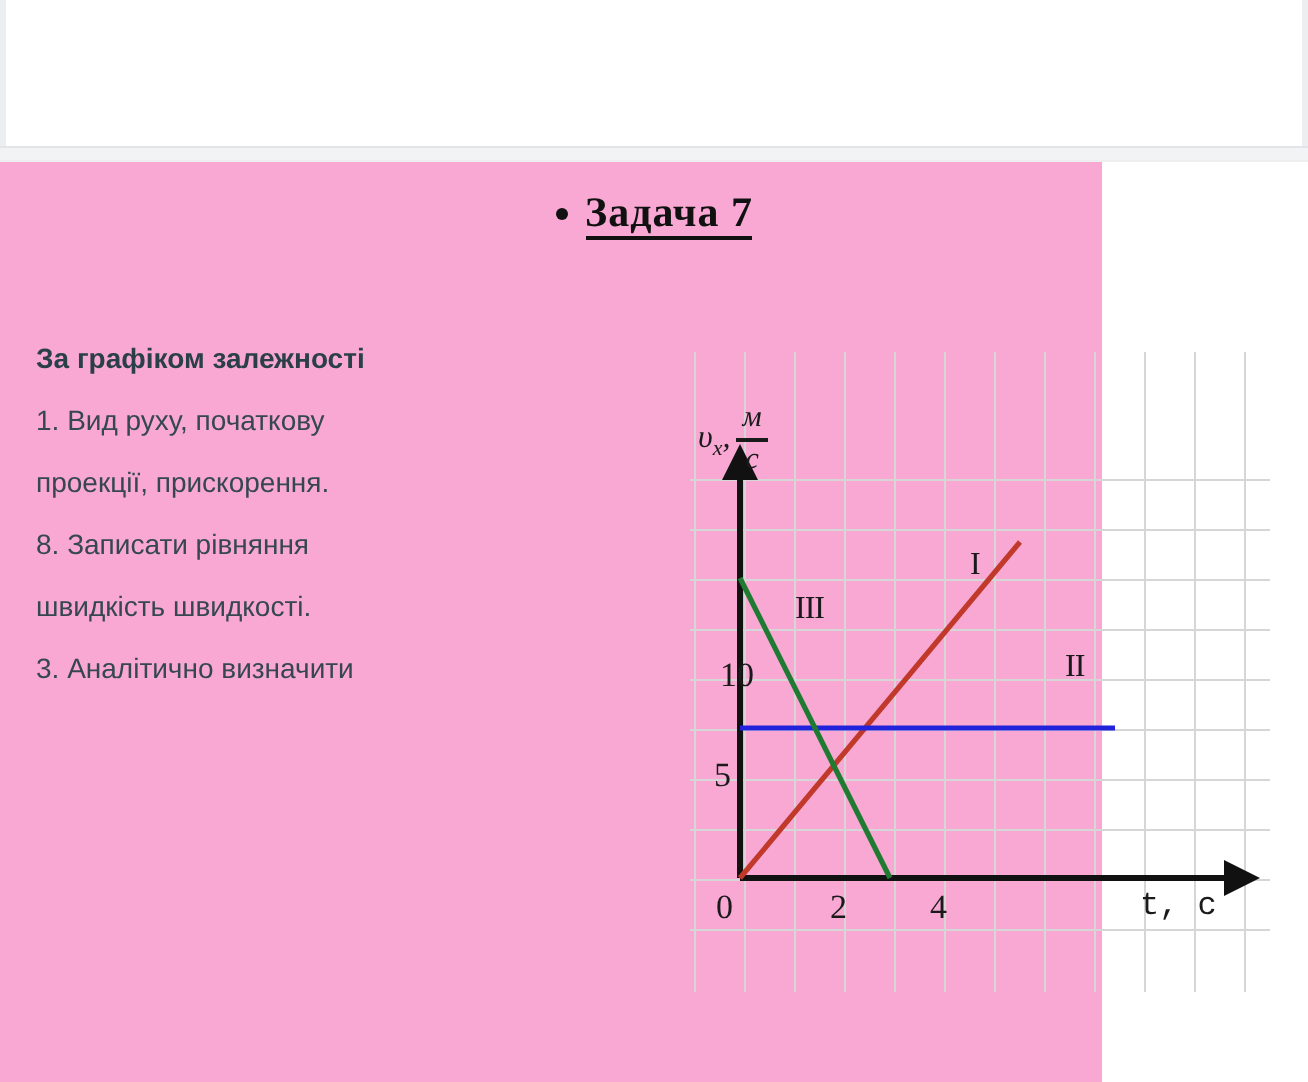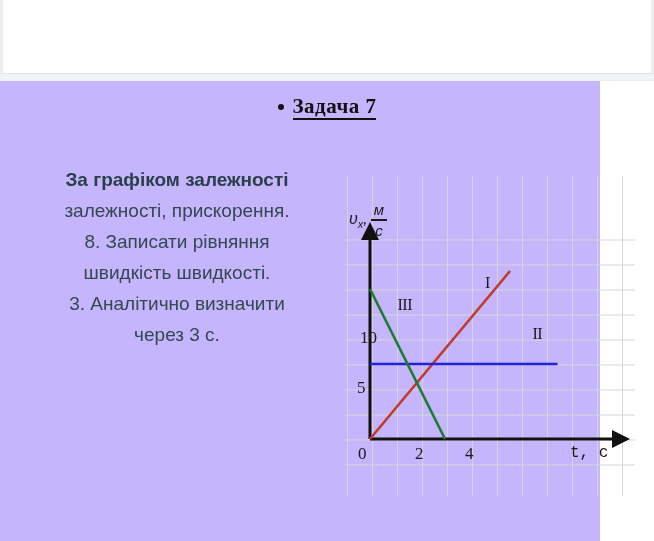--- a/index.html
+++ b/index.html
@@ -37,23 +37,23 @@
     left: 0; top: 73px;
     width: 654px; height: 8px;
     background: #f2f3f5;
     border-top: 1px solid #e2e4e7;
     border-bottom: 1px solid #eceef0;
     box-sizing: border-box;
   }
   .content {
     position: absolute;
     left: 0; top: 81px;
-    width: 600px;
+    width: 551px;
     height: 460px;
-    background: #c4b5fd;
+    background: #f9a8d4;
   }
 
   
   .heading-row {
     position: absolute;
     left: 0; top: 14px;
     width: 654px;
     text-align: center;
   }
   .heading-bullet {
@@ -78,25 +78,24 @@
   }
 
   
   .text-col {
     position: absolute;
     left: 18px;
     top: 83px;
     width: 318px;
   }
   .tline {
-    font-size: 19px;
+    font-size: 14px;
     line-height: 31px;
     color: #36474f;
     white-space: nowrap;
-    text-align: center;
   }
   .tline.bold {
     font-weight: bold;
     color: #2b3f4a;
   }
 
   
   .graph {
     position: absolute;
     left: 345px;
@@ -124,21 +123,21 @@
     position: absolute;
     font-family: "Liberation Serif", serif;
     font-size: 16px;
     color: #1a1a1a;
     letter-spacing: -0.5px;
   }
   .vlabel {
     position: absolute;
     left: 4px;
     top: 26px;
-    font-family: Liberation Sans, sans-serif;
+    font-family: Liberation Serif, serif;
     font-style: italic;
     font-size: 16px;
     color: #1a1a1a;
     white-space: nowrap;
   }
   .vlabel .sub {
     font-size: 11px;
     vertical-align: sub;
   }
   .frac {
@@ -175,25 +174,25 @@
   <div class="top-divider"></div>
 
   <div class="content">
 
     <div class="heading-row">
       <span class="heading-bullet"></span><span class="heading-text">Задача 7</span>
     </div>
 
     <div class="text-col">
       <div class="tline bold">За графіком залежності</div>
-      <div class="tline">залежності, прискорення.</div>
+      <div class="tline">1. Вид руху, початкову</div>
+      <div class="tline">проекції, прискорення.</div>
       <div class="tline">8. Записати рівняння</div>
       <div class="tline">швидкість швидкості.</div>
       <div class="tline">3. Аналітично визначити</div>
-      <div class="tline">через 3 с.</div>
     </div>
 
     <div class="graph">
       <svg class="grid-svg" width="290" height="320">
         <g id="grid-group">
             <line x1="2.5" y1="0" x2="2.5" y2="320" stroke="#d6d6d6" stroke-width="1"></line>
             <line x1="27.5" y1="0" x2="27.5" y2="320" stroke="#d6d6d6" stroke-width="1"></line>
             <line x1="52.5" y1="0" x2="52.5" y2="320" stroke="#d6d6d6" stroke-width="1"></line>
             <line x1="77.5" y1="0" x2="77.5" y2="320" stroke="#d6d6d6" stroke-width="1"></line>
             <line x1="102.5" y1="0" x2="102.5" y2="320" stroke="#d6d6d6" stroke-width="1"></line>

